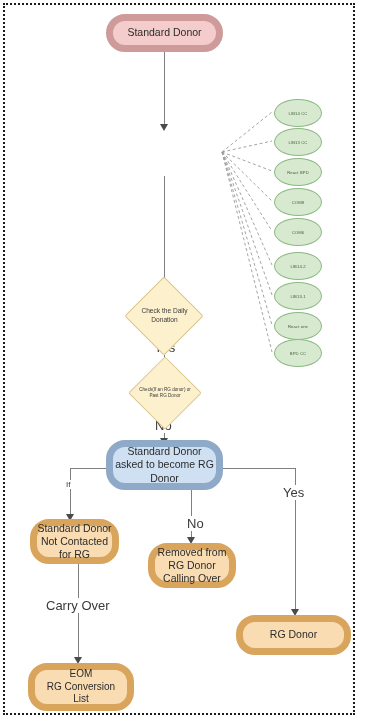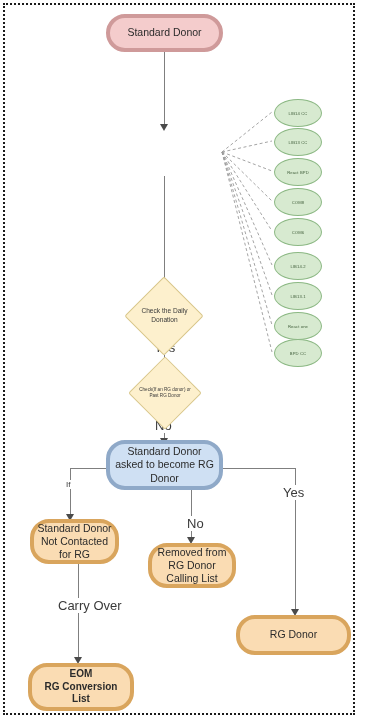--- a/index.html
+++ b/index.html
@@ -33,27 +33,27 @@
     display: flex;
     align-items: center;
     justify-content: center;
     text-align: center;
     color: #2b2b2b;
     line-height: 1.25;
     white-space: pre-line;
   }
   .box {
     border-radius: 19px;
-    border: 4px solid #15803d;
+    border: 7px solid #15803d;
     font-size: 10.5px;
   }
   .box.pink   { background: #f4cccc; border-color: #cf9a9a; }
   .box.blue   { background: #cfe0f3; border-color: #8fa9c8; }
   .box.orange { background: #fadcb3; border-color: #d9a55d; }
-  .box.bold   { font-weight: bold; }
+  .box.bold   { font-weight: normal; }
 
   .diamond {
     background: #fdf0cd;
     border: 1px solid #d8c68a;
     transform: rotate(45deg);
     border-radius: 2px;
   }
   .diamond-label {
     position: absolute;
     display: flex;
@@ -183,21 +183,21 @@
   <div class="arrow" style="left:187px; top:537px;"></div>
   <div class="elabel" style="left:185px; top:516px;">No</div>
 
   <div class="edge h" style="left:222px; top:468px; width:74px;"></div>
   <div class="edge v" style="left:295px; top:468px; height:146px;"></div>
   <div class="arrow" style="left:291px; top:609px;"></div>
   <div class="elabel" style="left:281px; top:485px;">Yes</div>
 
   <div class="edge v" style="left:78px; top:563px; height:99px;"></div>
   <div class="arrow" style="left:74px; top:657px;"></div>
-  <div class="elabel" style="left:56px; top:598px;">Carry Over</div>
+  <div class="elabel" style="left:44px; top:598px;">Carry Over</div>
 
   <div class="node box pink" style="left:106px; top:14px; width:117px; height:38px;">
     <span>Standard Donor</span>
   </div>
 
 
   <div class="node diamond" style="left:136px; top:288px; width:56px; height:56px;"></div>
   <div class="diamond-label" style="left:116px; top:290px; width:97px; height:52px; font-size:6.6px;">Check the Daily
 Donation</div>
 
@@ -213,21 +213,21 @@
 
   <div class="node box orange" style="left:30px; top:519px; width:89px; height:45px;">
     <span>Standard Donor
 Not Contacted
 for RG</span>
   </div>
 
   <div class="node box orange" style="left:148px; top:543px; width:88px; height:45px;">
     <span>Removed from
 RG Donor
-Calling List</span>
+Calling Over</span>
   </div>
 
   <div class="node box orange" style="left:236px; top:615px; width:115px; height:40px;">
     <span>RG Donor</span>
   </div>
 
   <div class="node box orange bold" style="left:28px; top:663px; width:106px; height:48px; font-size:10px;">
     <span>EOM
 RG Conversion
 List</span>

